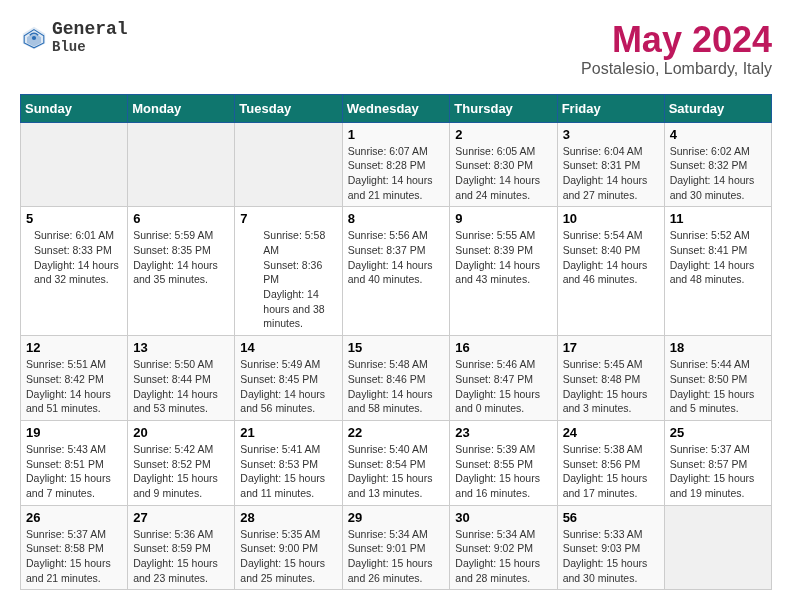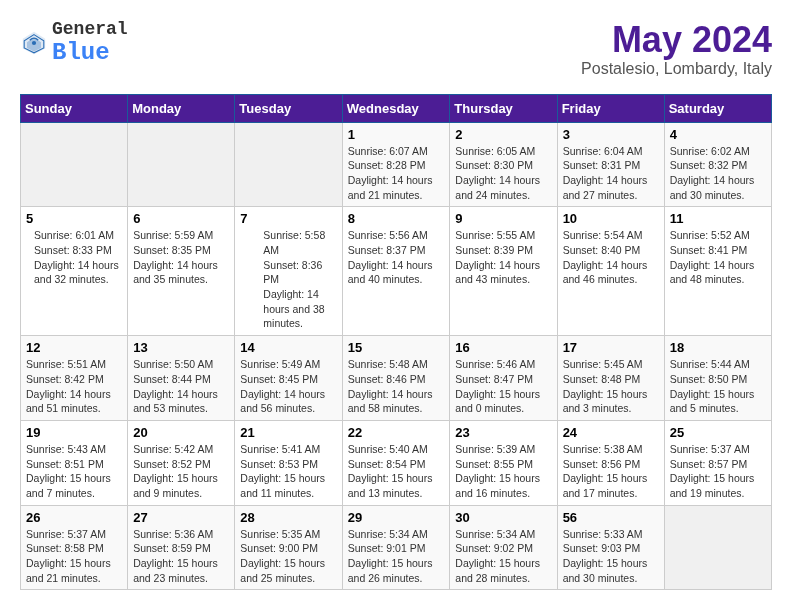--- a/index.html
+++ b/index.html
@@ -30,34 +30,34 @@
     .logo-icon {
       width: 28px;
       height: 28px;
     }
     .title-block {
       text-align: right;
     }
     .calendar-title {
       font-size: 36px;
       font-weight: bold;
-      color: #4c1d95;
+      color: #be185d;
       line-height: 1.1;
     }
     .calendar-subtitle {
       font-size: 16px;
       color: #555;
     }
     table {
       width: 100%;
       border-collapse: collapse;
       font-size: 11px;
     }
     thead tr th {
-      background: #4c1d95;
+      background: #0f766e;
       color: #fff;
       padding: 6px 4px;
       text-align: left;
       font-size: 13px;
       font-weight: bold;
       border: 1px solid #1a5a9a;
     }
     tbody tr td {
       border: 1px solid #ccc;
       padding: 4px 5px;
@@ -90,21 +90,21 @@
   <div class="logo">
     <svg class="logo-icon" viewBox="0 0 40 40">
       <polygon points="20,4 36,14 36,28 20,36 4,28 4,14" fill="#2a6db5" opacity="0.15"></polygon>
       <polygon points="20,8 34,17 34,27 20,34 6,27 6,17" fill="none" stroke="#2a6db5" stroke-width="1.5"></polygon>
       <polygon points="20,12 30,19 30,27 20,32 10,27 10,19" fill="#2a6db5" opacity="0.3"></polygon>
       <path d="M14,16 Q20,10 26,16" stroke="#2a6db5" stroke-width="2" fill="none"></path>
       <circle cx="20" cy="20" r="3" fill="#2a6db5"></circle>
     </svg>
     <div class="logo-text">
       <span style="font-size:18px;font-weight:bold;color:#333;line-height:1.1;">General</span>
-      <span style="font-size:24px;font-weight:bold;color:#3b82f6;line-height:1.1;">Blue</span>
+      <span style="font-size:14px;font-weight:bold;color:#404040;line-height:1.1;">Blue</span>
     </div>
   </div>
   <div class="title-block">
     <div class="calendar-title">May 2024</div>
     <div class="calendar-subtitle">Postalesio, Lombardy, Italy</div>
   </div>
 </div>
 
 <table>
   <thead>

